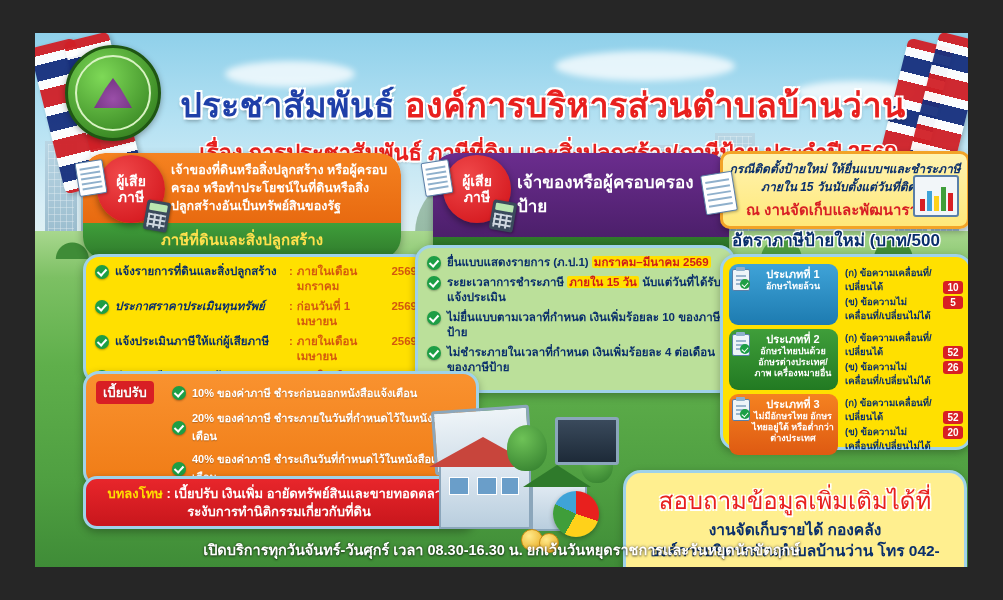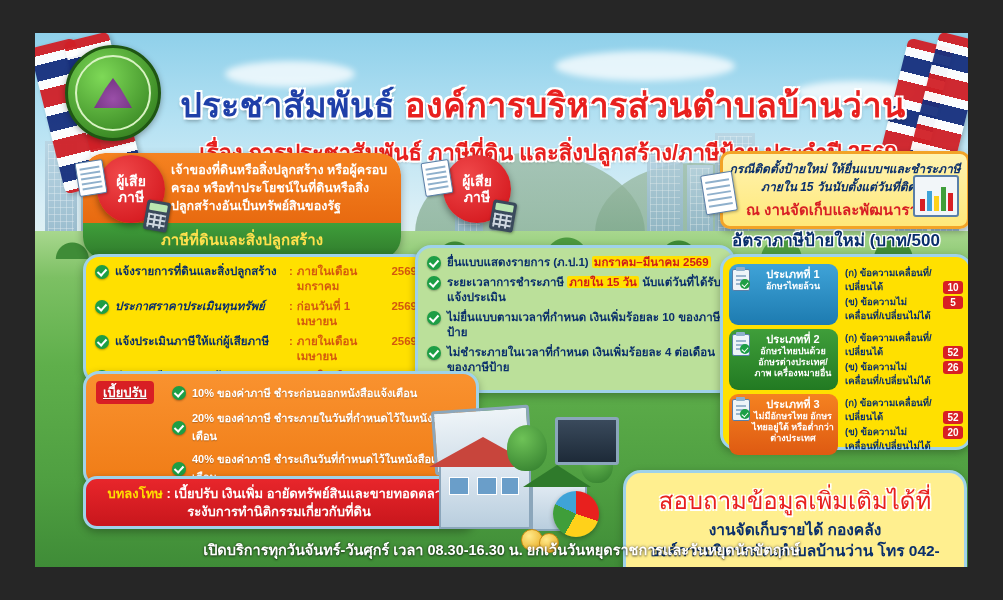--- a/index.html
+++ b/index.html
@@ -122,21 +122,21 @@
   .b2{background:linear-gradient(#3f9e3a,#227a22);}
   .b3{background:linear-gradient(#f58220,#de5a12);}
   .titems{flex:1;padding:2px 3px 2px 7px;font-size:9.5px;font-weight:bold;color:#0a2f6b;line-height:1.5;}
   .tnums{flex:none;width:20px;display:flex;flex-direction:column;justify-content:center;gap:2px;}
   .tnum{background:#d81f24;color:#fff;font-size:10px;font-weight:bold;text-align:center;
     border-radius:3px;padding:1px 0;}
 
   
   .obox{position:absolute;background:linear-gradient(#f9922f,#f07c16);border:3px solid #9fd2ea;
     border-radius:16px;box-shadow:0 3px 8px rgba(0,0,0,.28);}
-  .tag{display:inline-block;font-size:13px;font-weight:bold;padding:1px 7px;border-radius:4px;text-decoration:underline;}
+  .tag{display:inline-block;font-size:13px;font-weight:bold;padding:1px 7px;border-radius:4px;}
   .tag-red{background:#d81f24;color:#fff;}
   .tag-yel{background:#ffe000;color:#0a2f6b;}
   .orow{display:flex;align-items:center;font-size:11px;font-weight:bold;color:#fff;margin-bottom:5px;
     text-shadow:0 1px 1px rgba(0,0,0,.25);}
 
   
   .redbox{position:absolute;background:linear-gradient(#e8262b,#c8161c);border:3px solid #9fd2ea;
     border-radius:14px;box-shadow:0 3px 8px rgba(0,0,0,.3);color:#fff;
     font-size:13px;font-weight:bold;text-align:center;padding:6px 8px;line-height:1.35;}
   .redbox .k{color:#ffe000;}
@@ -232,20 +232,24 @@
       <i style="top:10px"></i>
       <i style="top:15px"></i>
       <i style="top:20px"></i>
       <i style="top:25px"></i>
   </div>
   <div class="calc-ico" style="left:110px;top:168px;">
     <div class="scr"></div>
     <div class="keys"></div>
   </div>
 
+  <div class="panel p-right" style="left:398px;top:120px;width:296px;">
+    <div class="top">เจ้าของหรือผู้ครอบครองป้าย</div>
+    <div class="bot">ภาษีป้าย</div>
+  </div>
   <div class="redcircle" style="left:408px;top:122px;">
     <span>ผู้เสีย</span>
     <span>ภาษี</span>
   </div>
   <div class="doc-ico" style="left:388px;top:128px;">
     <i style="top:5px"></i>
       <i style="top:10px"></i>
       <i style="top:15px"></i>
       <i style="top:20px"></i>
       <i style="top:25px"></i>

